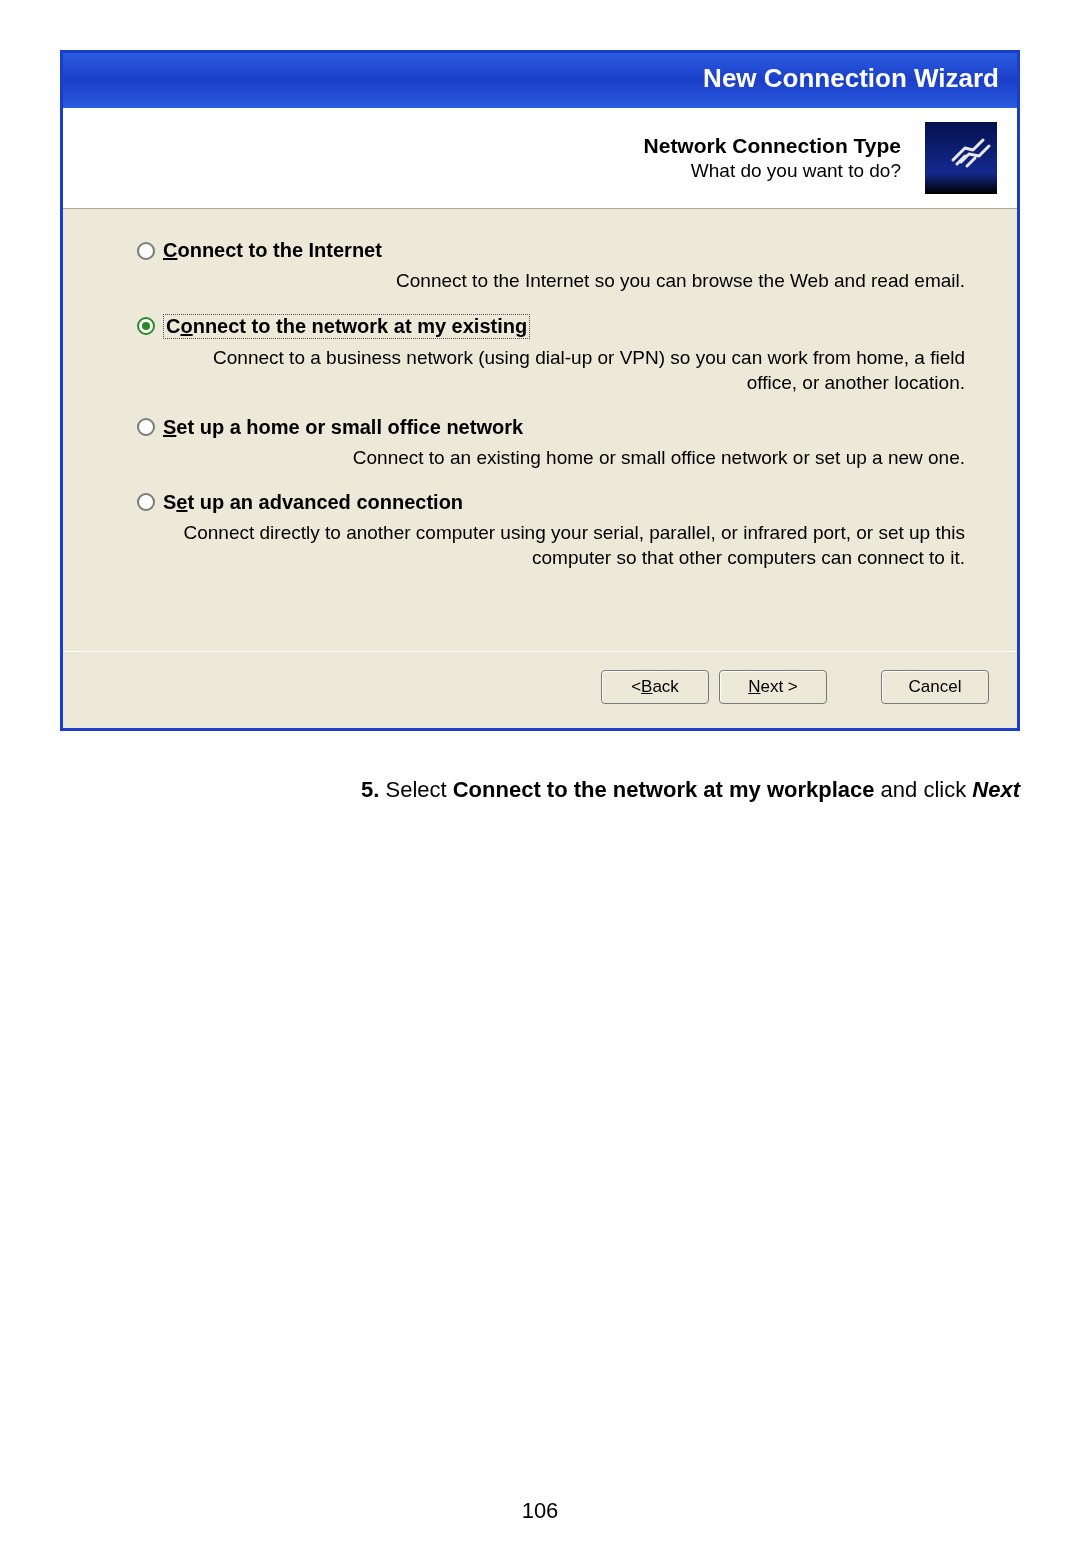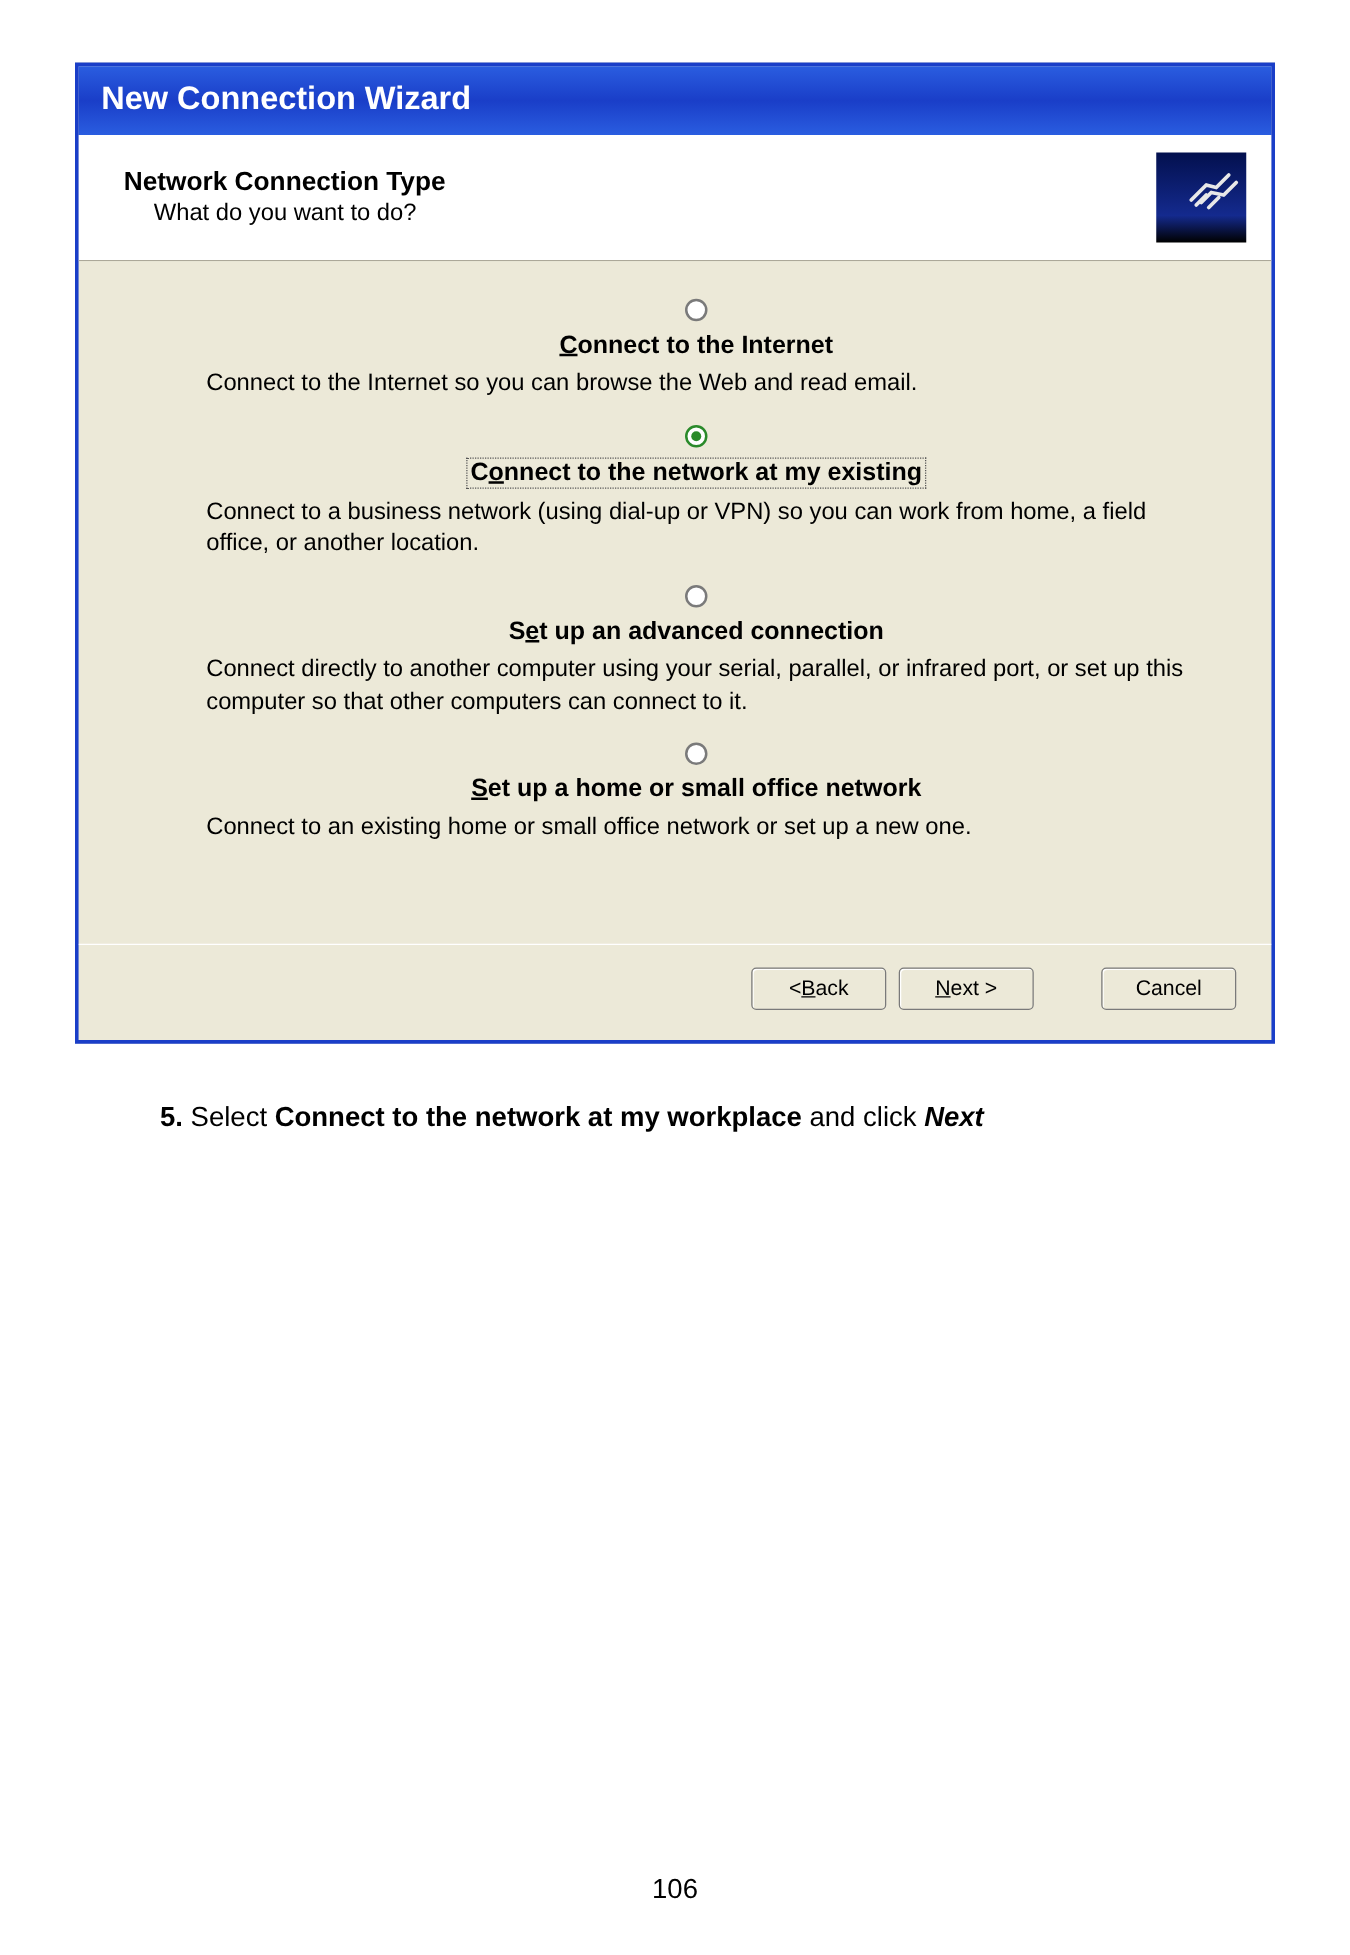--- a/index.html
+++ b/index.html
@@ -7,20 +7,21 @@
     margin: 0;
     padding: 0;
     background: #ffffff;
     font-family: Tahoma, Arial, sans-serif;
     width: 1080px;
     height: 1564px;
     position: relative;
   }
   .page {
     padding: 50px 60px 0 60px;
+    text-align: right;
   }
   .wizard {
     border: 3px solid #1a3ec8;
     background: #ece9d8;
     width: 960px;
     margin: 0 auto;
   }
   .titlebar {
     background: linear-gradient(to bottom, #2a5de0 0%, #1a3ec8 50%, #2a5de0 100%);
     color: #fff;
@@ -65,21 +66,20 @@
     padding: 30px 40px 60px 74px;
     min-height: 440px;
   }
   .option {
     margin-bottom: 20px;
   }
   .opt-row {
     display: flex;
     align-items: center;
     gap: 8px;
-    flex-direction: column;
   }
   .radio {
     width: 18px;
     height: 18px;
     border: 2px solid #7a7a7a;
     border-radius: 50%;
     background: #fff;
     flex-shrink: 0;
     position: relative;
   }
@@ -196,31 +196,31 @@
         <div class="opt-row">
           <span class="radio selected"></span>
           <span class="opt-label focused"><span>C</span><span class="ul">o</span><span>nnect to the network at my existing</span></span>
         </div>
         <div class="opt-desc">Connect to a business network (using dial-up or VPN) so you can work from home, a field office, or another location.</div>
       </div>
 
       <div class="option">
         <div class="opt-row">
           <span class="radio"></span>
+          <span class="opt-label"><span></span><span class="ul">S</span><span>et up a home or small office network</span></span>
+        </div>
+        <div class="opt-desc">Connect to an existing home or small office network or set up a new one.</div>
+      </div>
+
+      <div class="option">
+        <div class="opt-row">
+          <span class="radio"></span>
           <span class="opt-label"><span>S</span><span class="ul">e</span><span>t up an advanced connection</span></span>
         </div>
         <div class="opt-desc">Connect directly to another computer using your serial, parallel, or infrared port, or set up this computer so that other computers can connect to it.</div>
-      </div>
-
-      <div class="option">
-        <div class="opt-row">
-          <span class="radio"></span>
-          <span class="opt-label"><span></span><span class="ul">S</span><span>et up a home or small office network</span></span>
-        </div>
-        <div class="opt-desc">Connect to an existing home or small office network or set up a new one.</div>
       </div>
 
     </div>
 
     <div class="footer">
       <div class="btn">
           <span>&lt; </span>
           <span class="ul">B</span>
           <span>ack</span>
         </div>

